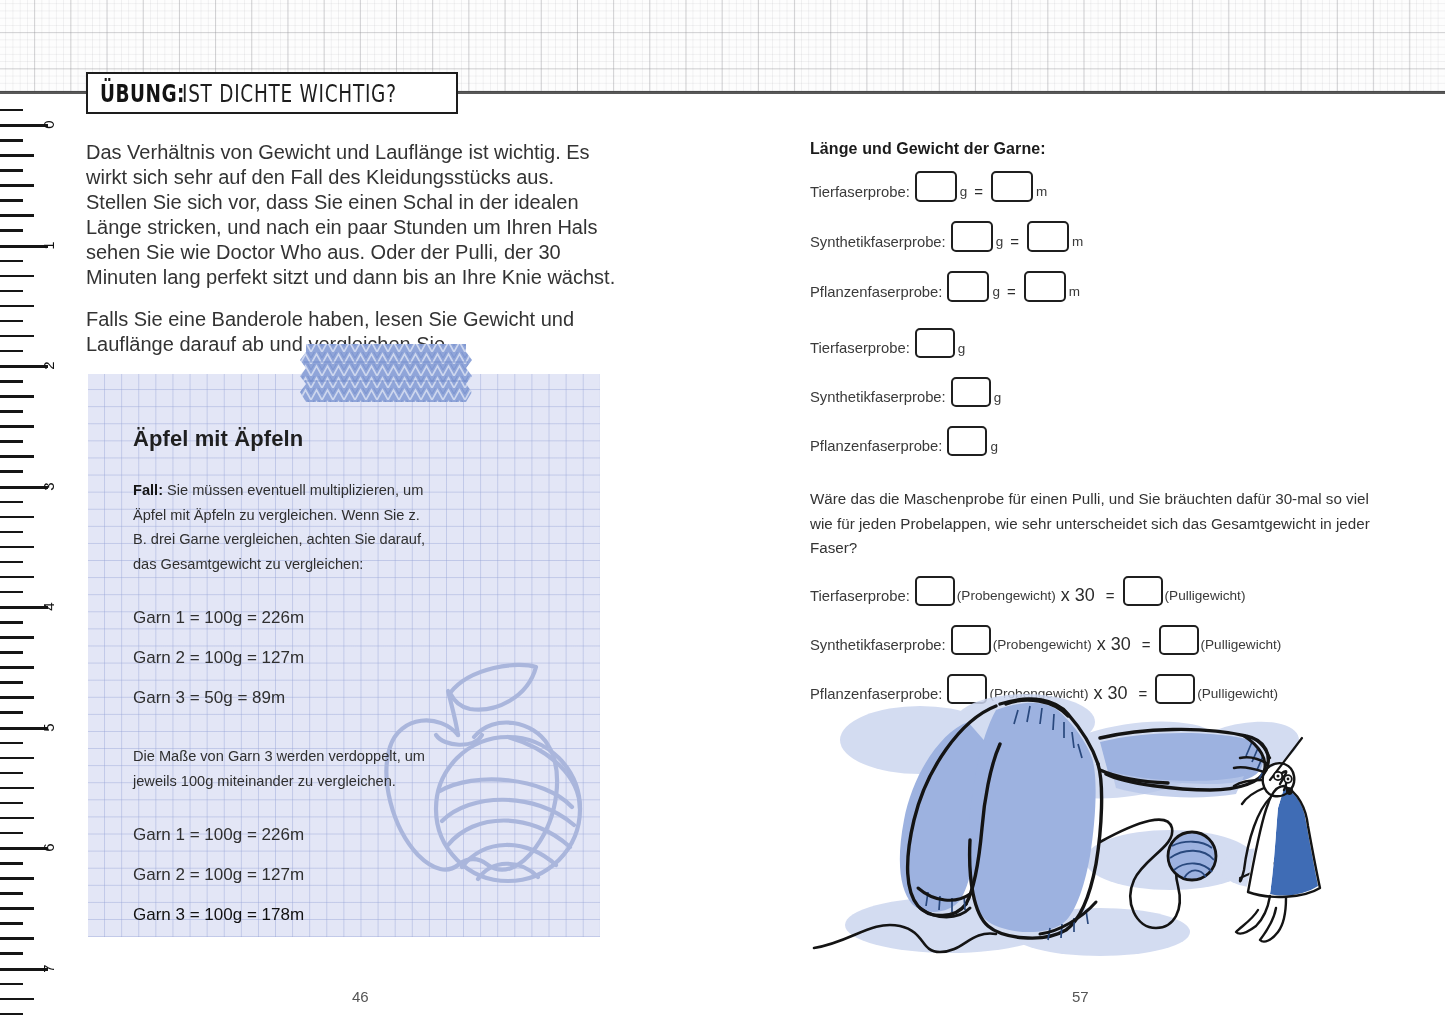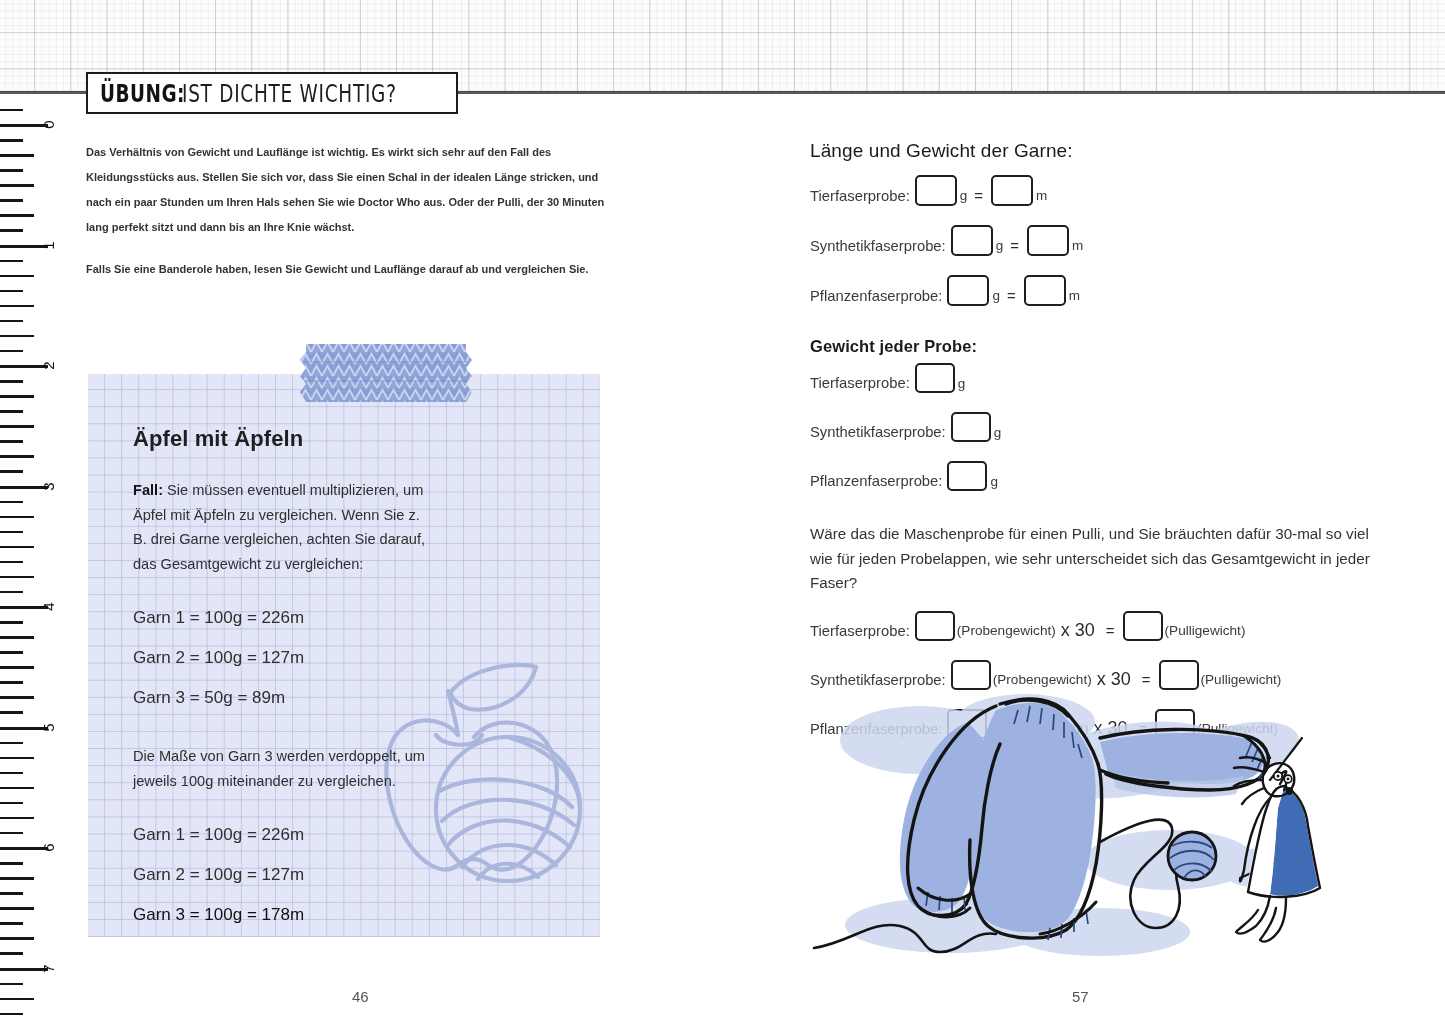--- a/index.html
+++ b/index.html
@@ -64,21 +64,21 @@
     position:absolute;font-size:15px;color:#111;
     font-family:"Liberation Sans",sans-serif;
     transform:rotate(-90deg);transform-origin:center center;
   }
 
   
   .col-left{position:absolute;left:86px;top:140px;width:534px;}
   .col-right{position:absolute;left:810px;top:140px;width:560px;}
 
   p.body{
-    margin:0 0 17px 0;font-size:11px;line-height:25px;color:#333;font-weight:bold;
+    margin:0 0 17px 0;font-size:20px;line-height:25px;color:#333;
   }
 
   
   .bluepanel{
     position:absolute;left:88px;top:374px;width:512px;height:563px;
     background-color:#e3e6f6;
     background-image:
       linear-gradient(to right, rgba(150,163,214,.45) 1px, transparent 1px),
       linear-gradient(to bottom, rgba(150,163,214,.45) 1px, transparent 1px);
     background-size:17.1px 17.1px;
@@ -96,21 +96,21 @@
   .gap{height:18px;}
 
   
   .appleart{position:absolute;right:-8px;bottom:26px;width:230px;height:260px;z-index:1;}
 
   
   .washi{position:absolute;left:300px;top:340px;width:172px;height:72px;z-index:4;}
 
   
   .rsec-title{
-    font-size:19px;font-weight:400;color:#1b1b1b;margin:0 0 18px 0;letter-spacing:.1px;
+    font-size:16px;font-weight:700;color:#1b1b1b;margin:0 0 18px 0;letter-spacing:.1px;
   }
   .rsec-title.bold{font-weight:bold;font-size:16.5px;margin-bottom:12px;}
   .frow{
     display:flex;align-items:center;font-size:14.8px;color:#3a3a3a;margin-bottom:19px;
     flex-wrap:nowrap;white-space:nowrap;
   }
   .frow .lbl{margin-right:3px;}
   .blank{
     display:inline-block;width:38px;height:27px;
     border:2px solid #1f1f1f;border-radius:5px;background:#fff;
@@ -309,21 +309,20 @@
       <div class="frow">
         <span class="lbl">Pflanzenfaserprobe:</span>
         <span class="blank"></span>
         <span class="unit">g</span>
         <span class="eq">=</span>
         <span class="blank"></span>
         <span class="unit">m</span>
       </div>
     </div>
 
-    <h3 class="rsec-title bold">Gewicht jeder Probe:</h3>
 
     <div class="rgroup">
       <div class="frow">
         <span class="lbl">Tierfaserprobe:</span>
         <span class="blank sm"></span>
         <span class="unit">g</span>
       </div>
       <div class="frow">
         <span class="lbl">Synthetikfaserprobe:</span>
         <span class="blank sm"></span>

